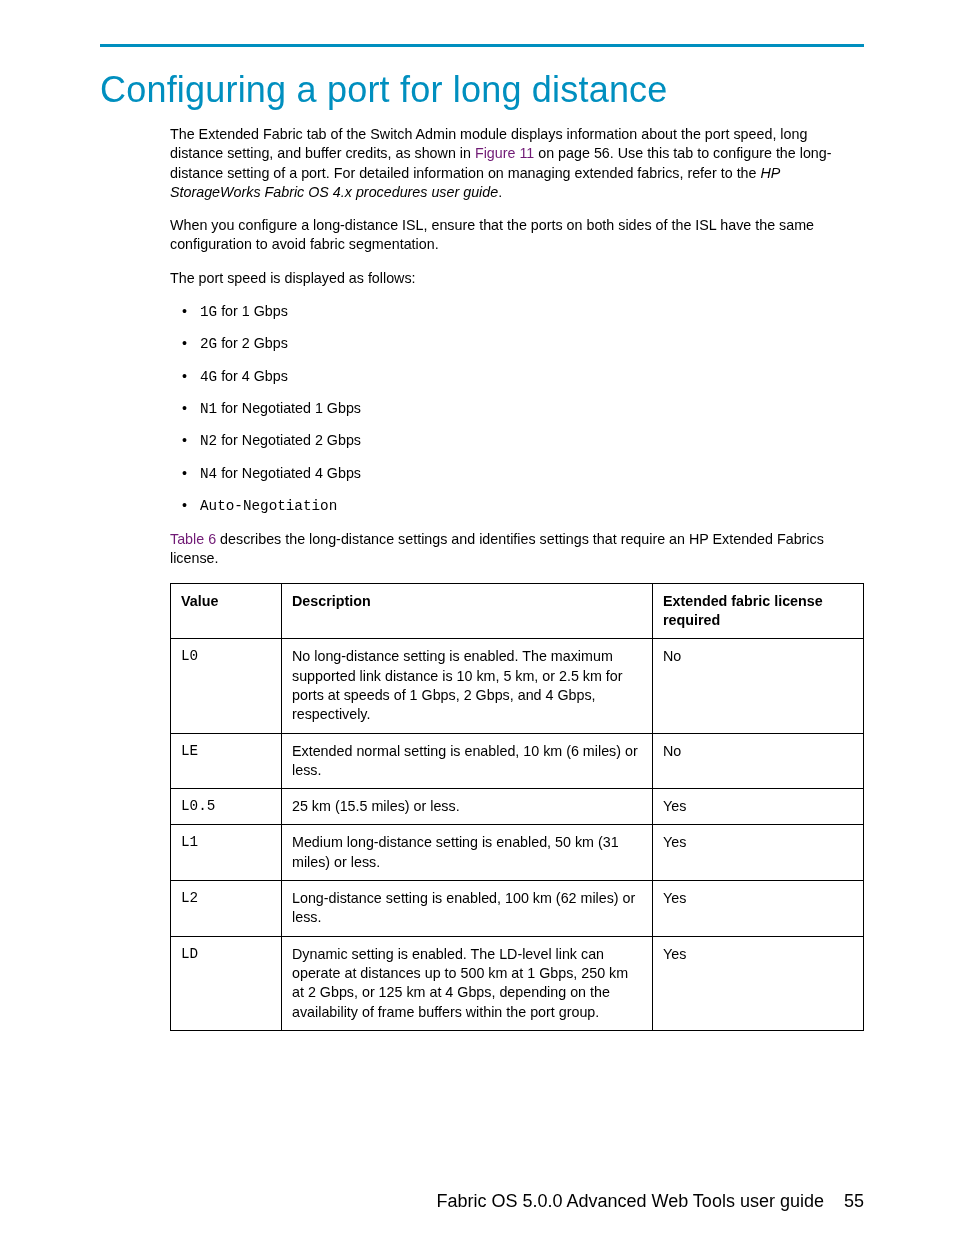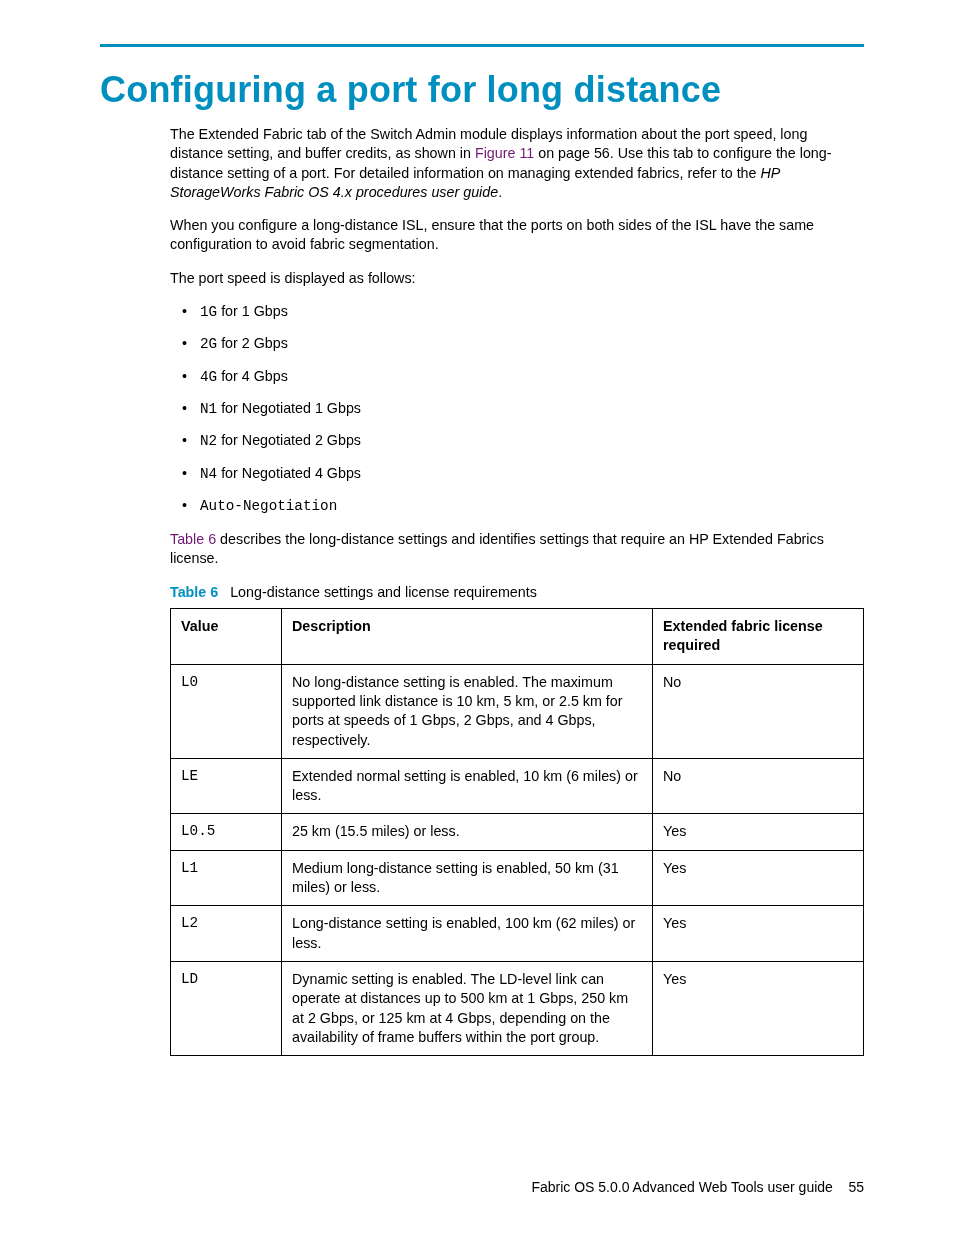--- a/index.html
+++ b/index.html
@@ -16,21 +16,21 @@
     position: relative;
     min-height: 1235px;
   }
   .top-rule {
     height: 3px;
     background: #008fbf;
     margin-bottom: 22px;
   }
   h1.title {
     font-family: "Arial Narrow", "Arial", sans-serif;
-    font-weight: 700;
+    font-weight: 400;
     font-size: 36px;
     color: #008fbf;
     margin: 0 0 14px 0;
     letter-spacing: 0.2px;
   }
   .body-block {
     margin-left: 70px;
     font-size: 14.3px;
     line-height: 1.35;
   }
@@ -85,23 +85,23 @@
     text-align: left;
     vertical-align: top;
   }
   table.data th {
     font-weight: bold;
   }
   .col-val { width: 90px; }
   .col-desc { width: 350px; }
   .footer {
     position: absolute;
-    bottom: 40px;
+    bottom: 23px;
     right: 90px;
-    font-size: 14px;
+    font-size: 18px;
   }
 </style>
 </head>
 <body>
 
 <div class="page">
   <div class="top-rule"></div>
 
   <h1 class="title">Configuring a port for long distance</h1>
 
@@ -122,23 +122,20 @@
       <li><span class="mono">N1</span><span> for Negotiated 1 Gbps</span></li>
       <li><span class="mono">N2</span><span> for Negotiated 2 Gbps</span></li>
       <li><span class="mono">N4</span><span> for Negotiated 4 Gbps</span></li>
       <li><span class="mono">Auto-Negotiation</span><span></span></li>
     </ul>
 
     <p class="para">
       <span class="link">Table 6</span><span> describes the long-distance settings and identifies settings that require an HP Extended Fabrics license.</span>
     </p>
 
-    <div class="caption">
-      <span class="cap-label">Table 6</span>&nbsp;&nbsp;&nbsp;<span>Long-distance settings and license requirements</span>
-    </div>
 
     <table class="data">
       <thead>
         <tr>
           <th class="col-val">Value</th>
           <th class="col-desc">Description</th>
           <th>Extended fabric license required</th>
         </tr>
       </thead>
       <tbody>

